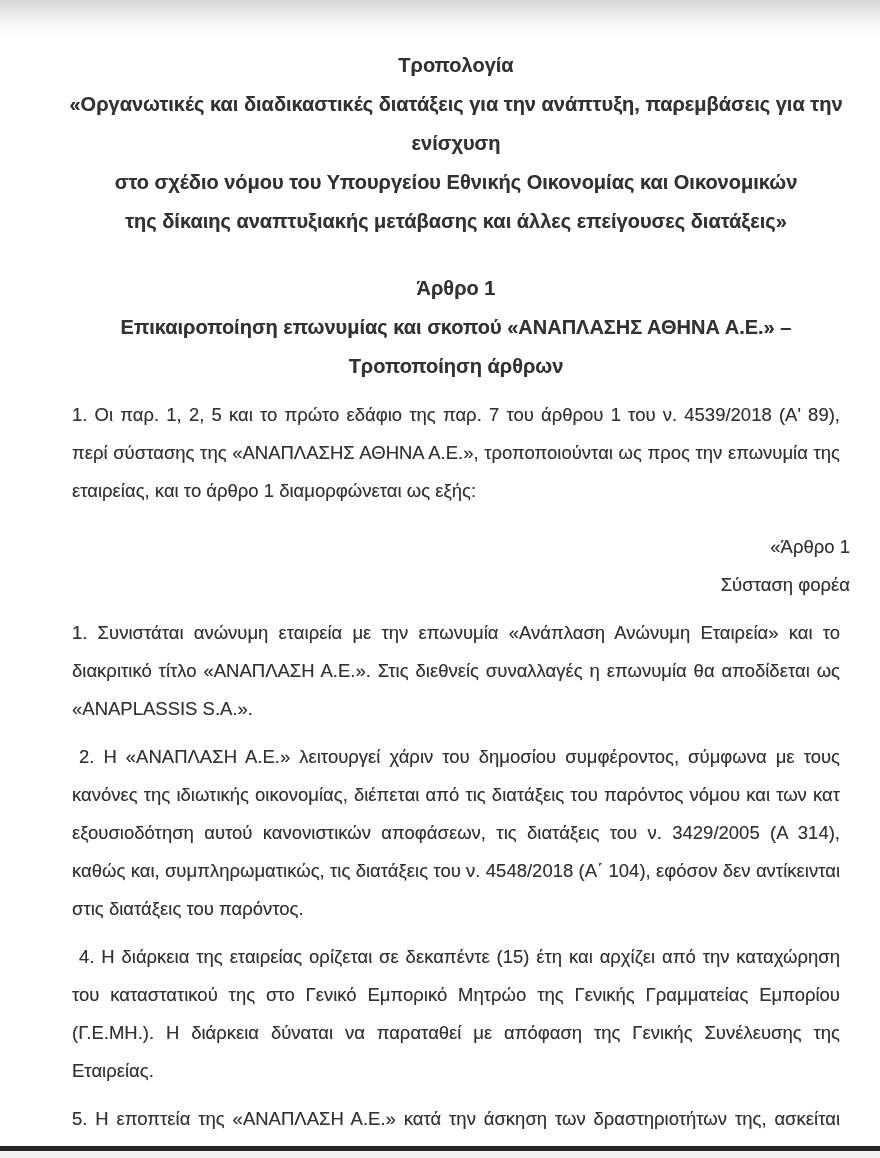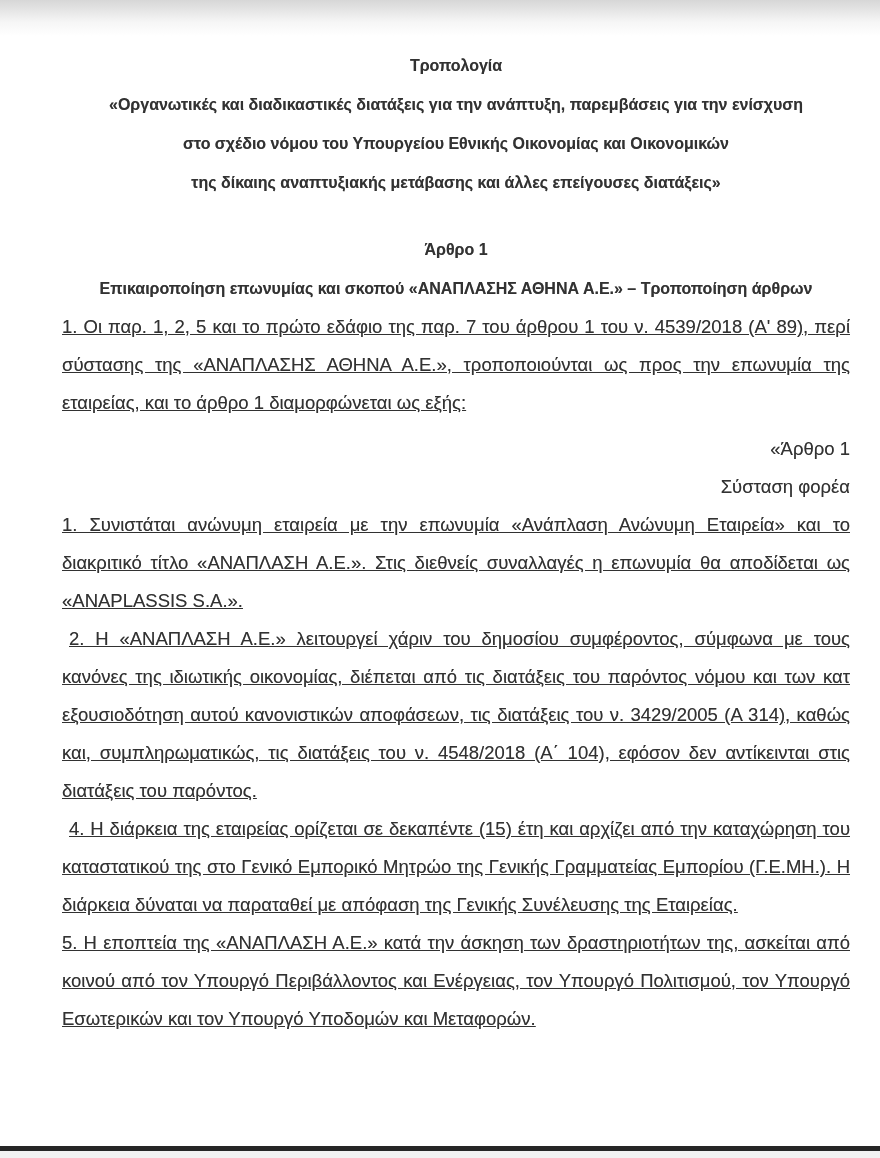--- a/index.html
+++ b/index.html
@@ -42,34 +42,33 @@
     top: 46px;
     left: 62px;
     width: 788px;
     font-size: 18.5px;
     line-height: 38px;
     text-shadow: 0 0 0.6px rgba(40,40,40,0.45);
   }
   .hdr {
     text-align: center;
     font-weight: bold;
-    font-size: 16px;
+    font-size: 20px;
     line-height: 39px;
     margin: 0;
   }
   .gap-lg { height: 28px; }
   .gap-sm { height: 8px; }
   .ctr {
     text-align: right;
     margin: 0;
   }
   p.body {
-    margin: 0;
+    margin: 10px;
     text-align: justify;
-    text-decoration: underline;
   }
   p.ind { text-indent: 7px; }
 </style>
 </head>
 <body>
 
 <div class="page">
 
   <div class="top-band"></div>
 

